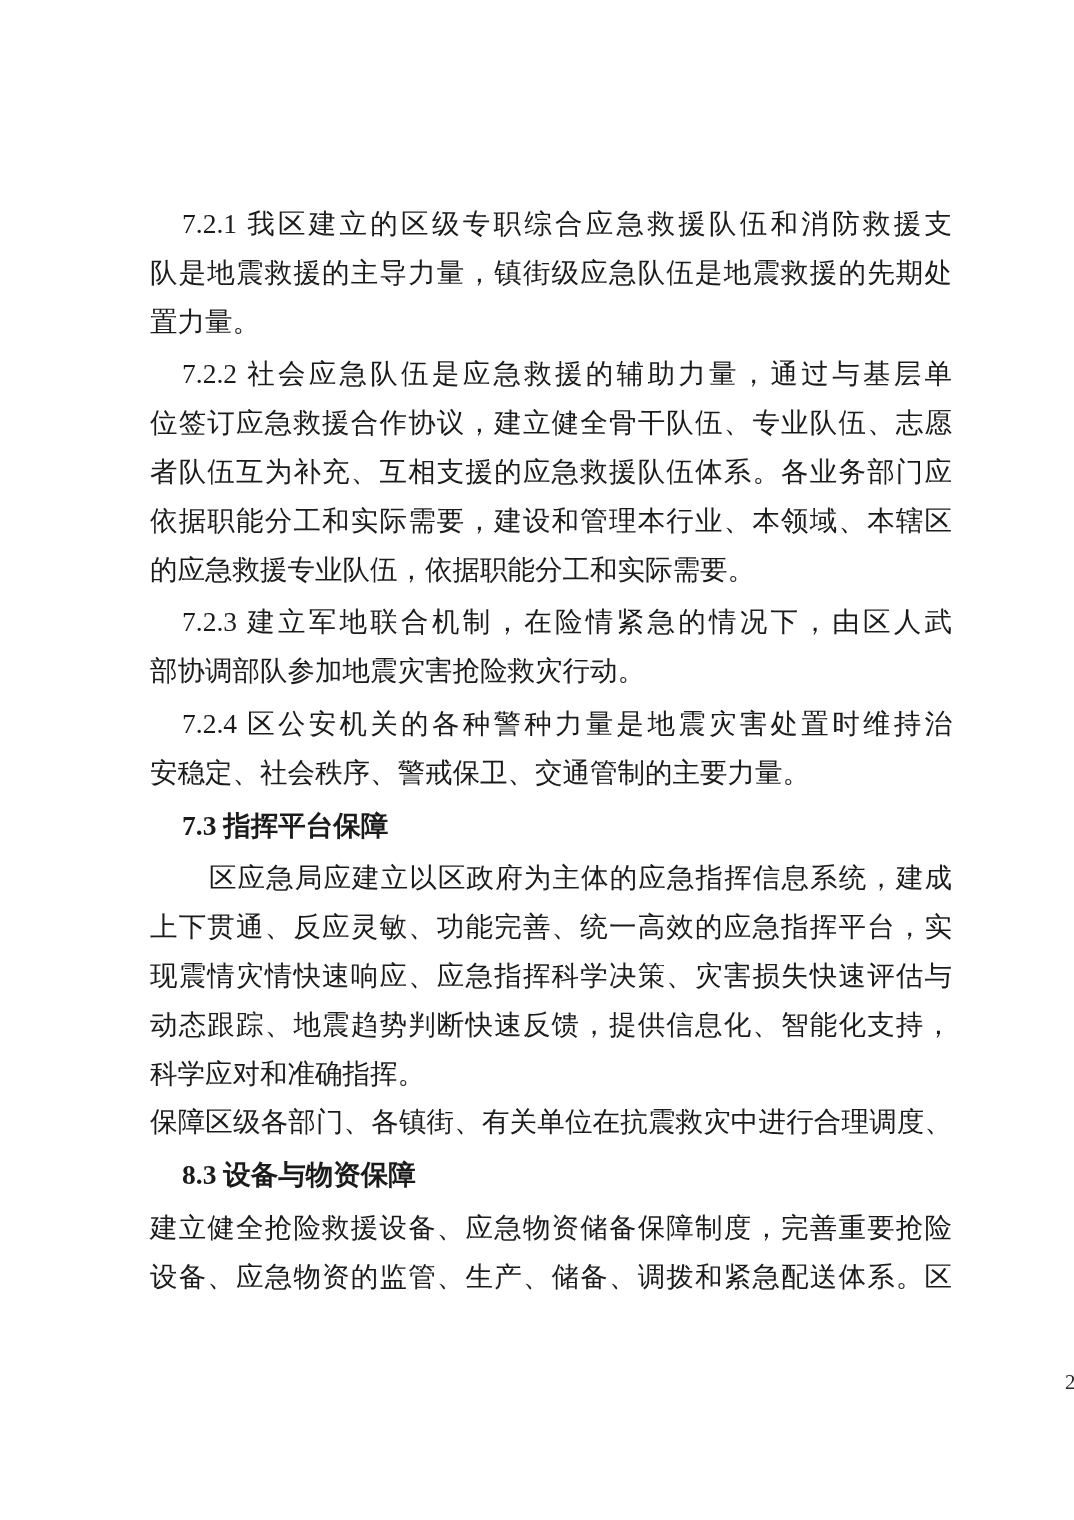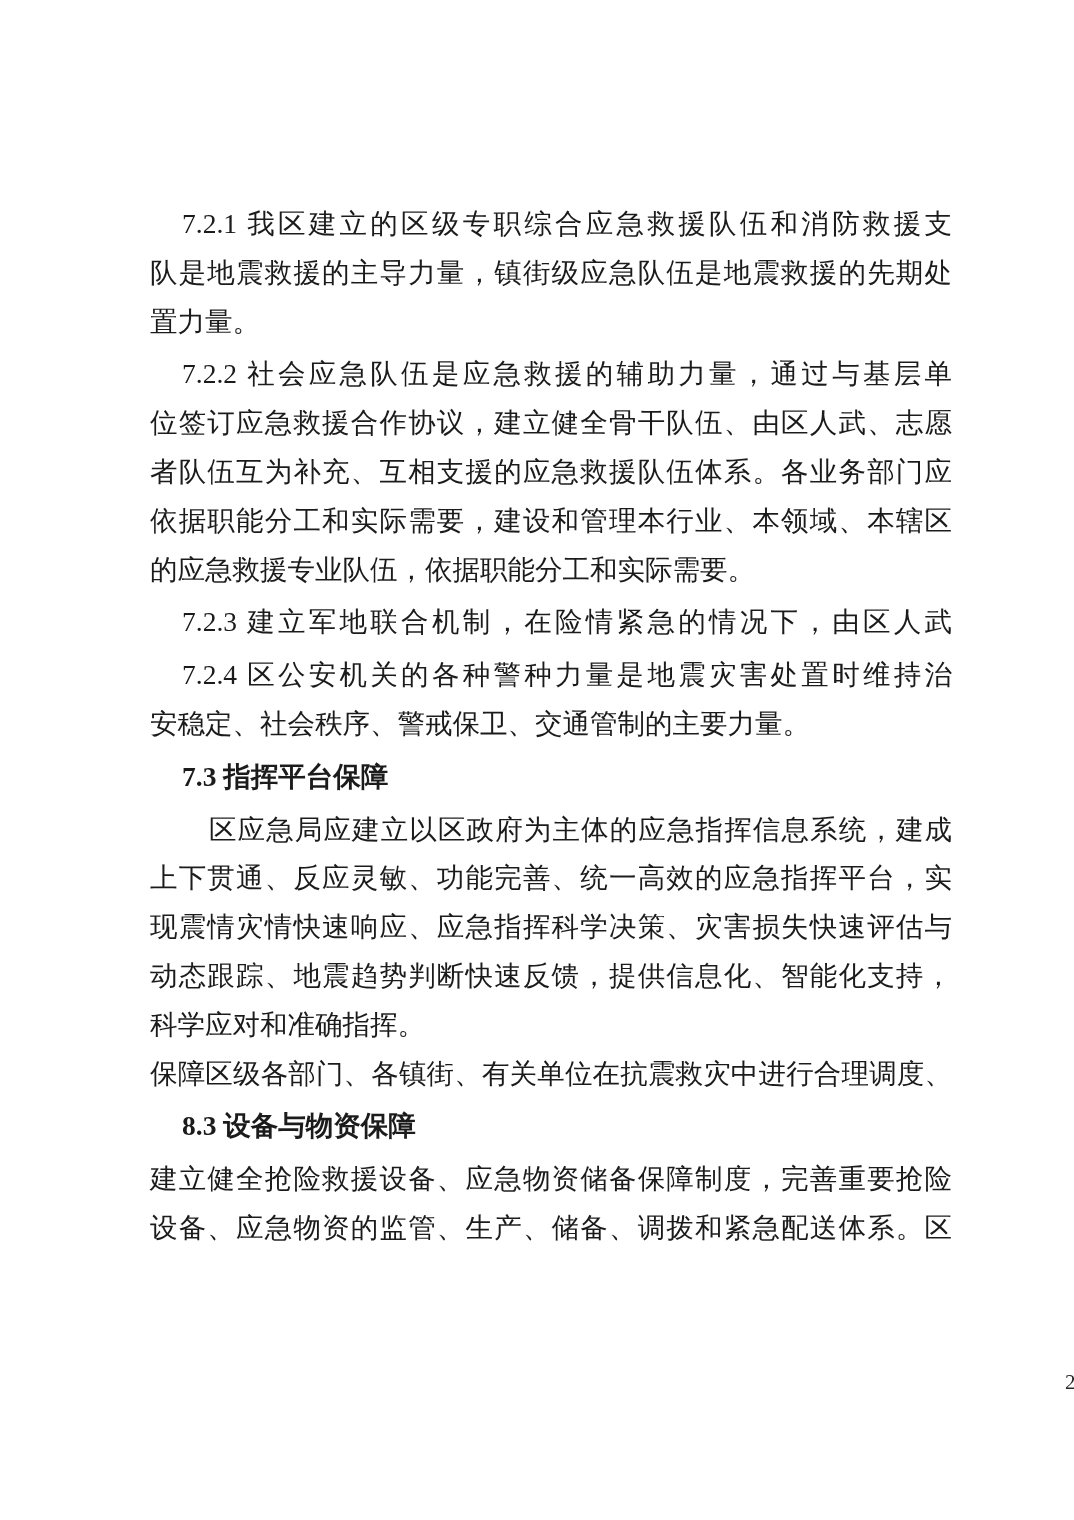--- a/index.html
+++ b/index.html
@@ -61,28 +61,29 @@
 <div class="doc">
 
   <div class="para">
     <div class="line first-num">7.2.1 我区建立的区级专职综合应急救援队伍和消防救援支</div>
     <div class="line">队是地震救援的主导力量，镇街级应急队伍是地震救援的先期处</div>
     <div class="line end">置力量。</div>
   </div>
 
   <div class="para">
     <div class="line first-num">7.2.2 社会应急队伍是应急救援的辅助力量，通过与基层单</div>
-    <div class="line">位签订应急救援合作协议，建立健全骨干队伍、由区人武、志愿</div>
+    <div class="line">位签订应急救援合作协议，建立健全骨干队伍、专业队伍、志愿</div>
     <div class="line">者队伍互为补充、互相支援的应急救援队伍体系。各业务部门应</div>
     <div class="line">依据职能分工和实际需要，建设和管理本行业、本领域、本辖区</div>
     <div class="line end">的应急救援专业队伍，依据职能分工和实际需要。</div>
   </div>
 
   <div class="para">
     <div class="line first-num">7.2.3 建立军地联合机制，在险情紧急的情况下，由区人武</div>
+    <div class="line end">部协调部队参加地震灾害抢险救灾行动。</div>
   </div>
 
   <div class="para">
     <div class="line first-num">7.2.4 区公安机关的各种警种力量是地震灾害处置时维持治</div>
     <div class="line end">安稳定、社会秩序、警戒保卫、交通管制的主要力量。</div>
   </div>
 
   <div class="para">
     <div class="line head">7.3 指挥平台保障</div>
   </div>

